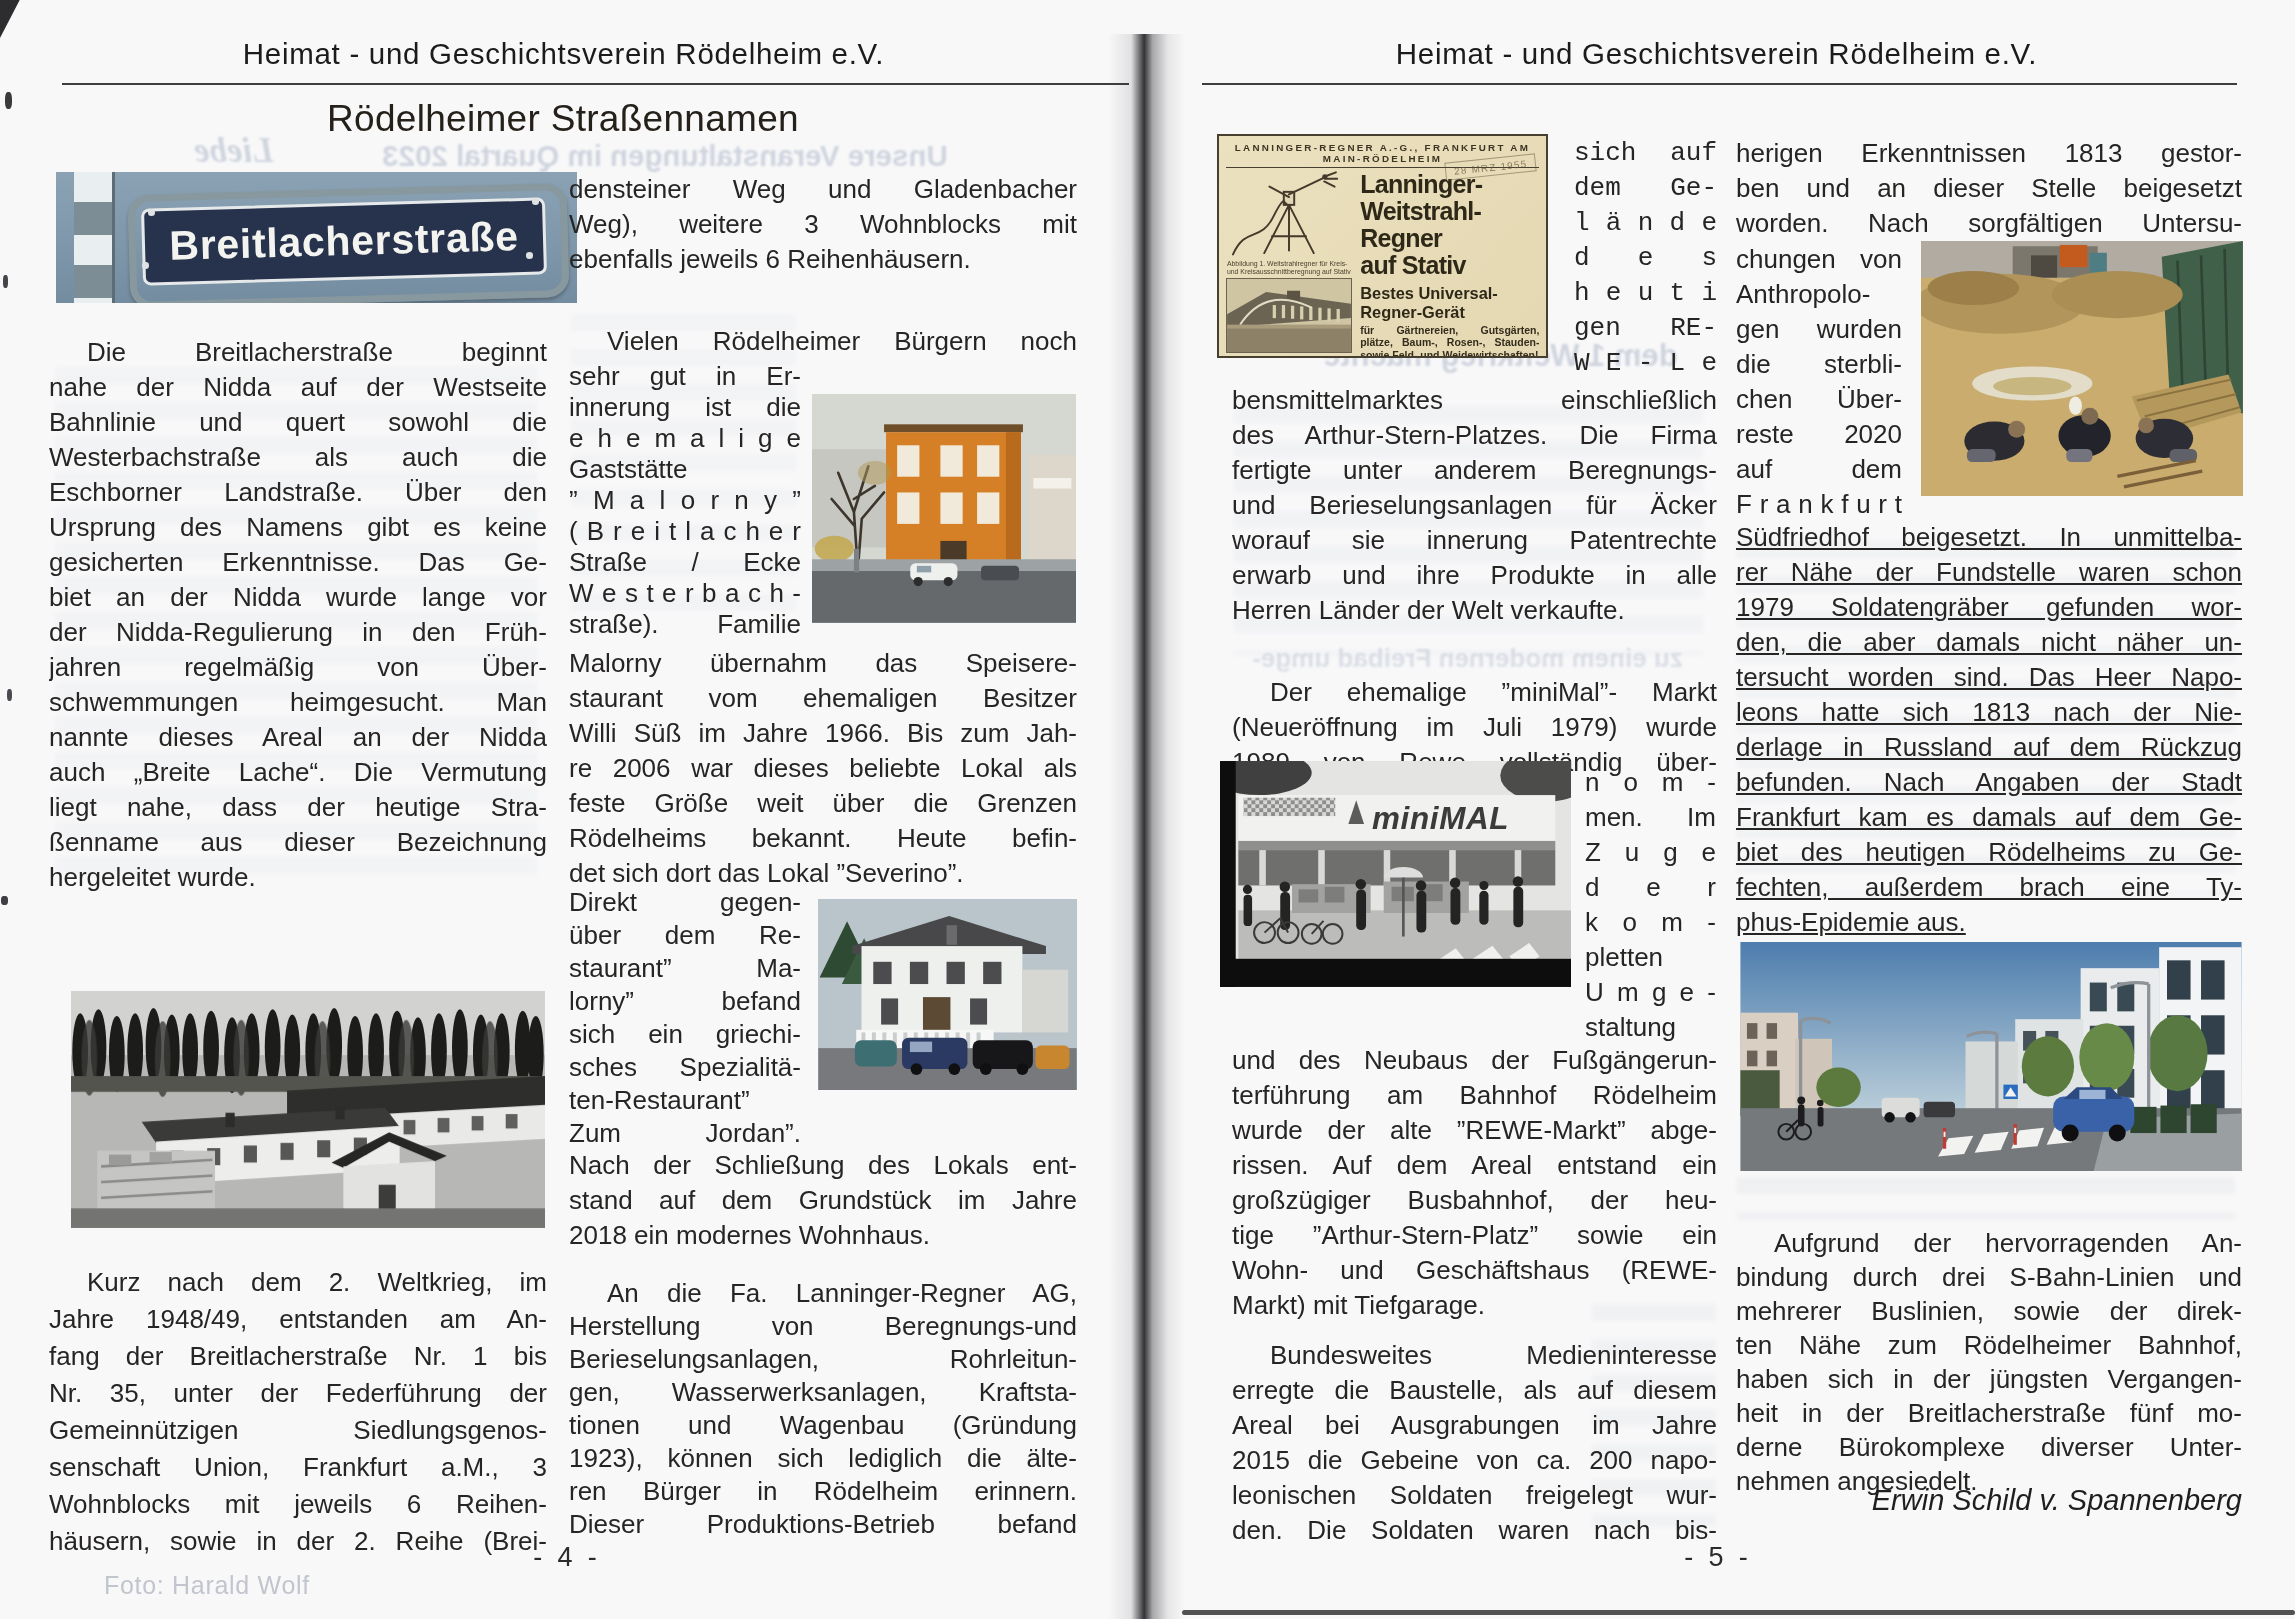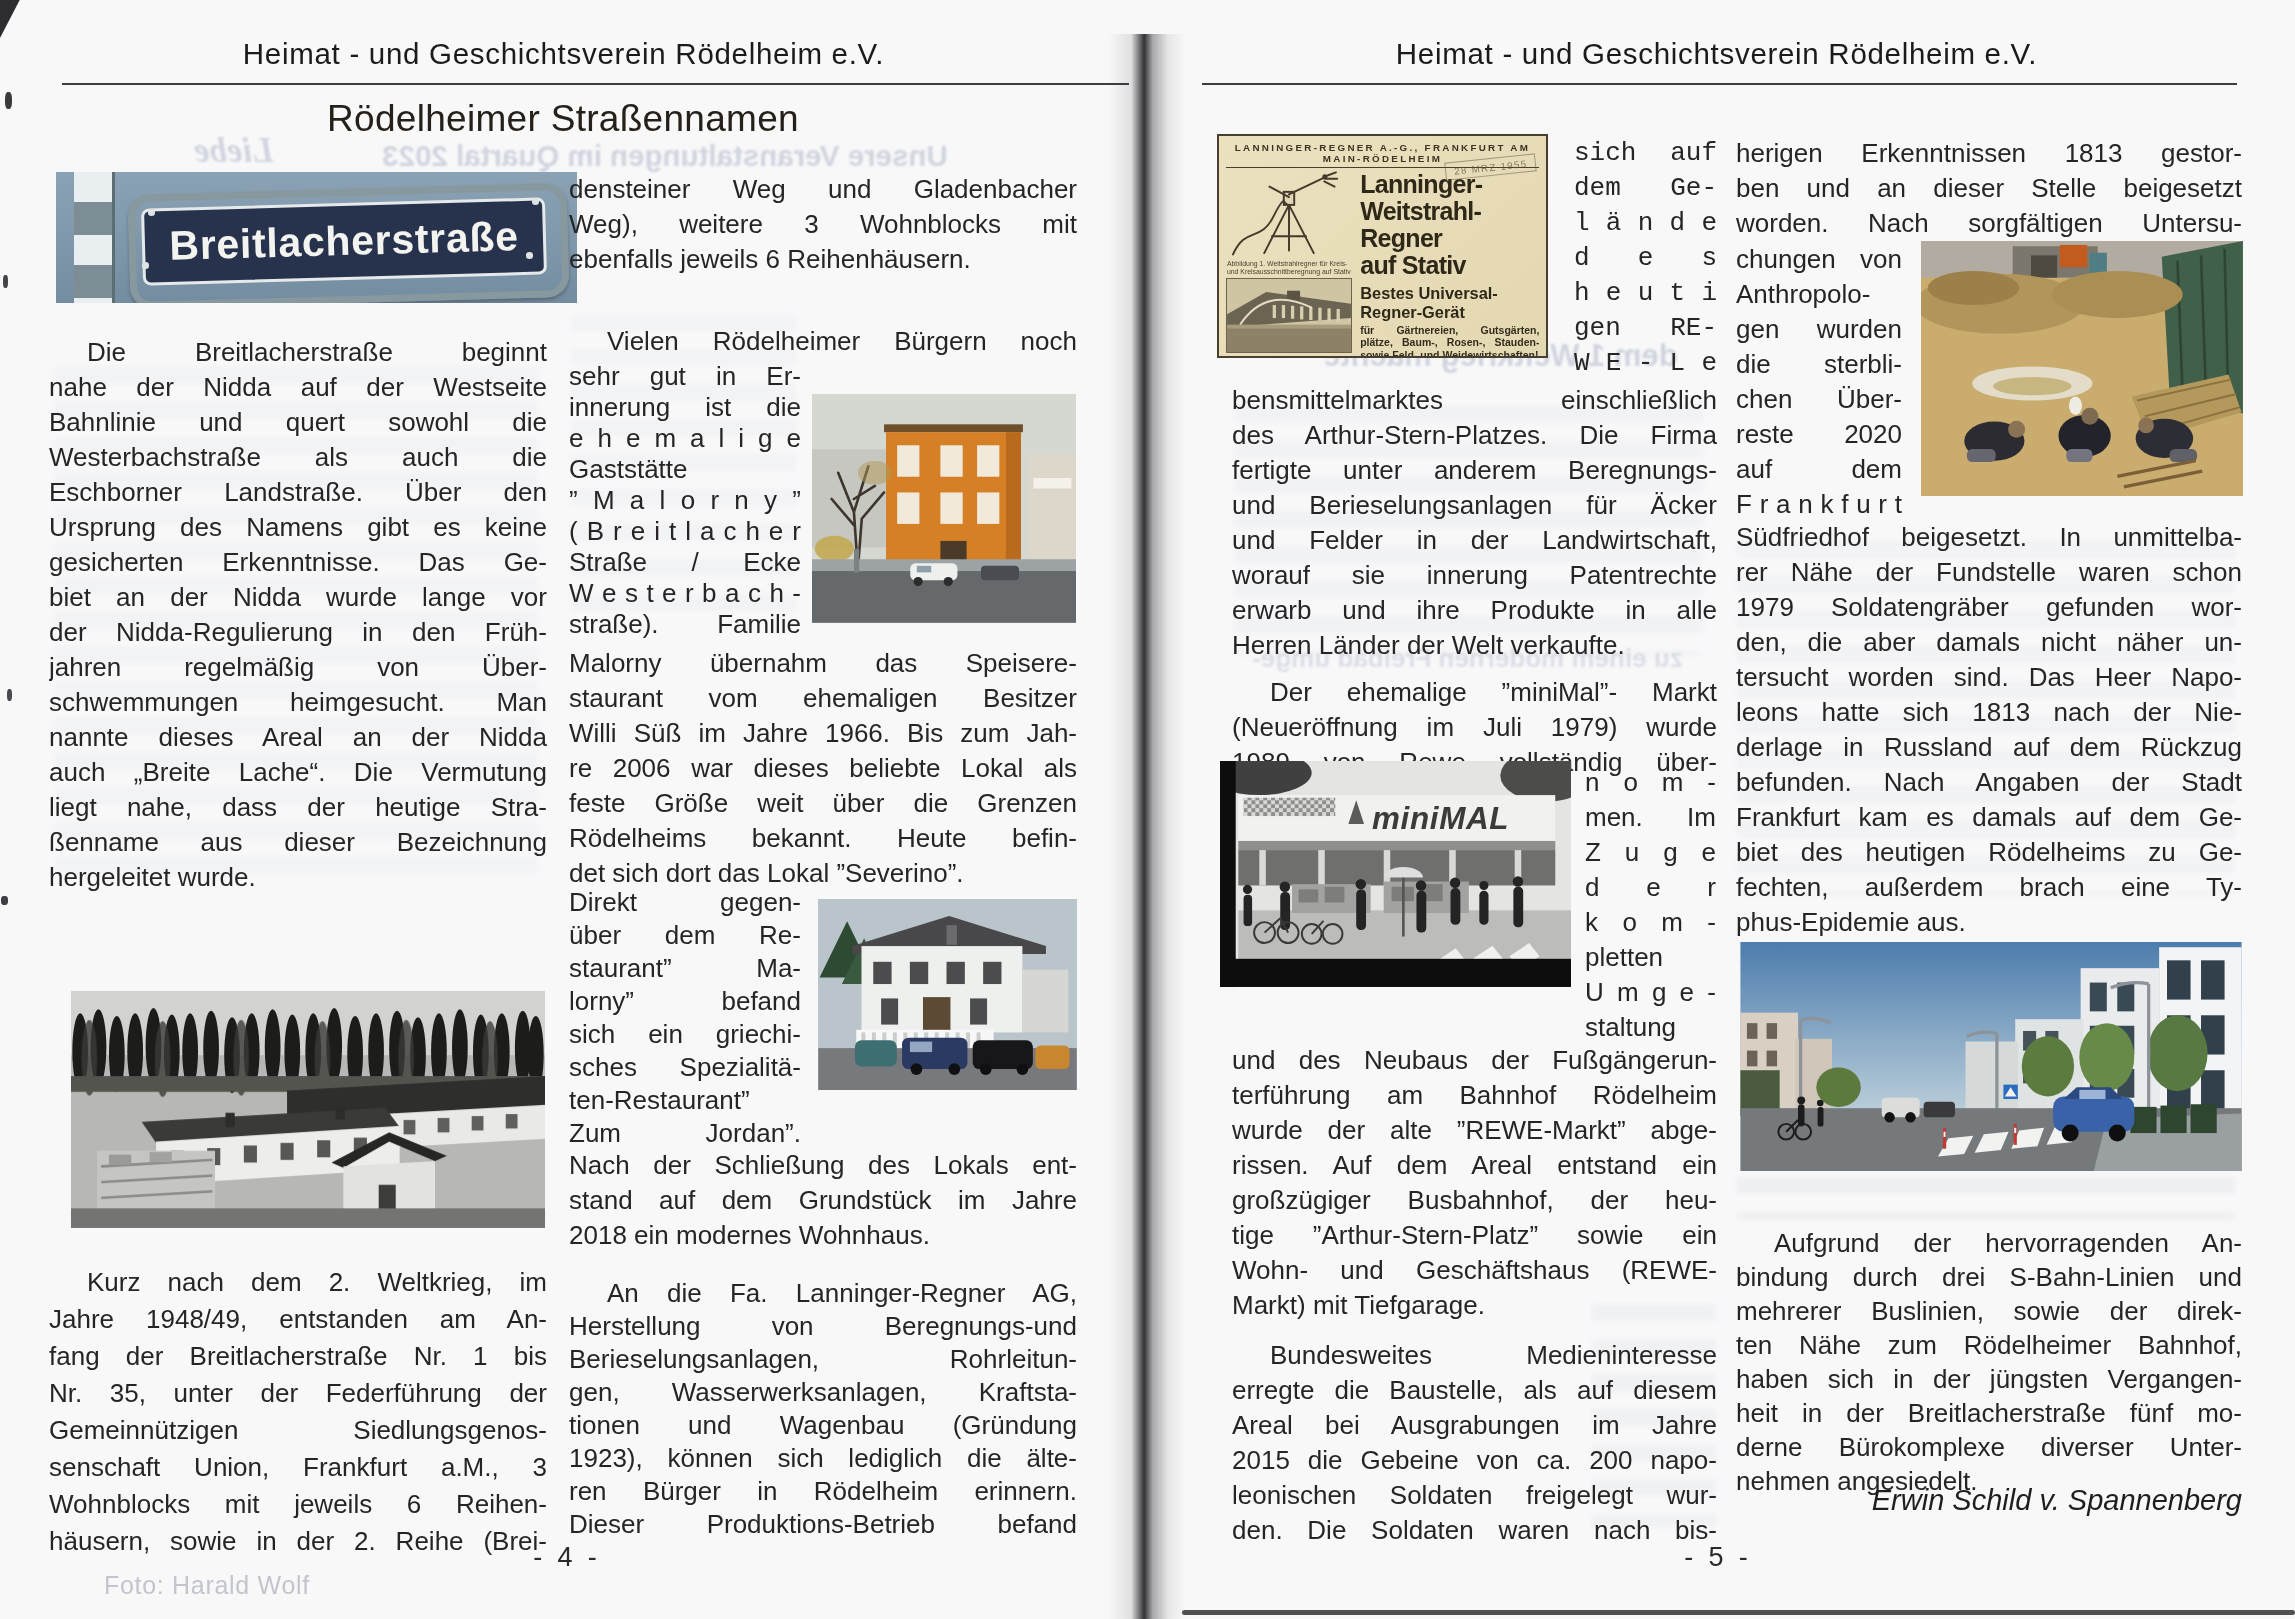--- a/index.html
+++ b/index.html
@@ -409,21 +409,20 @@
       <div class="line">d e s</div>
       <div class="line">h e u t i -</div>
       <div class="line">gen RE-</div>
       <div class="line">W E - L e -</div>
     </div>
   <div class="abs tblock" style="left:1232px;top:383px;width:485px;--lh:35px;">
       <div class="line">bensmittelmarktes einschließlich</div>
       <div class="line">des Arthur-Stern-Platzes. Die Firma</div>
       <div class="line">fertigte unter anderem Beregnungs-</div>
       <div class="line">und Berieselungsanlagen für Äcker</div>
-      <div class="line">und Felder in der Landwirtschaft,</div>
       <div class="line">worauf sie innerung Patentrechte</div>
       <div class="line">erwarb und ihre Produkte in alle</div>
       <div class="line last">Herren Länder der Welt verkaufte.</div>
     </div>
   <div class="abs tblock" style="left:1232px;top:675px;width:485px;--lh:35px;">
       <div class="line ind">Der ehemalige ”miniMal”- Markt</div>
       <div class="line">(Neueröffnung im Juli 1979) wurde</div>
       <div class="line">1989 von Rewe vollständig über-</div>
     </div>
 
@@ -582,21 +581,21 @@
         <rect x="380" y="318" width="42" height="20" rx="8" fill="#606068"></rect>
       </g>
       <g stroke="#7a5f38" stroke-width="5">
         <line x1="300" y1="360" x2="420" y2="336"></line>
           <line x1="310" y1="376" x2="430" y2="352"></line>
       </g>
       <ellipse cx="236" cy="252" rx="10" ry="14" fill="#efece2"></ellipse>
     </svg>
   </div>
 
-  <div class="abs tblock" style="left:1736px;top:520px;width:506px;--lh:35px;">
+  <div class="abs tblock" style="left:1736px;top:520px;width:506px;text-decoration:underline;--lh:35px;">
       <div class="line">Südfriedhof beigesetzt. In unmittelba-</div>
       <div class="line">rer Nähe der Fundstelle waren schon</div>
       <div class="line">1979 Soldatengräber gefunden wor-</div>
       <div class="line">den, die aber damals nicht näher un-</div>
       <div class="line">tersucht worden sind. Das Heer Napo-</div>
       <div class="line">leons hatte sich 1813 nach der Nie-</div>
       <div class="line">derlage in Russland auf dem Rückzug</div>
       <div class="line">befunden. Nach Angaben der Stadt</div>
       <div class="line">Frankfurt kam es damals auf dem Ge-</div>
       <div class="line">biet des heutigen Rödelheims zu Ge-</div>

